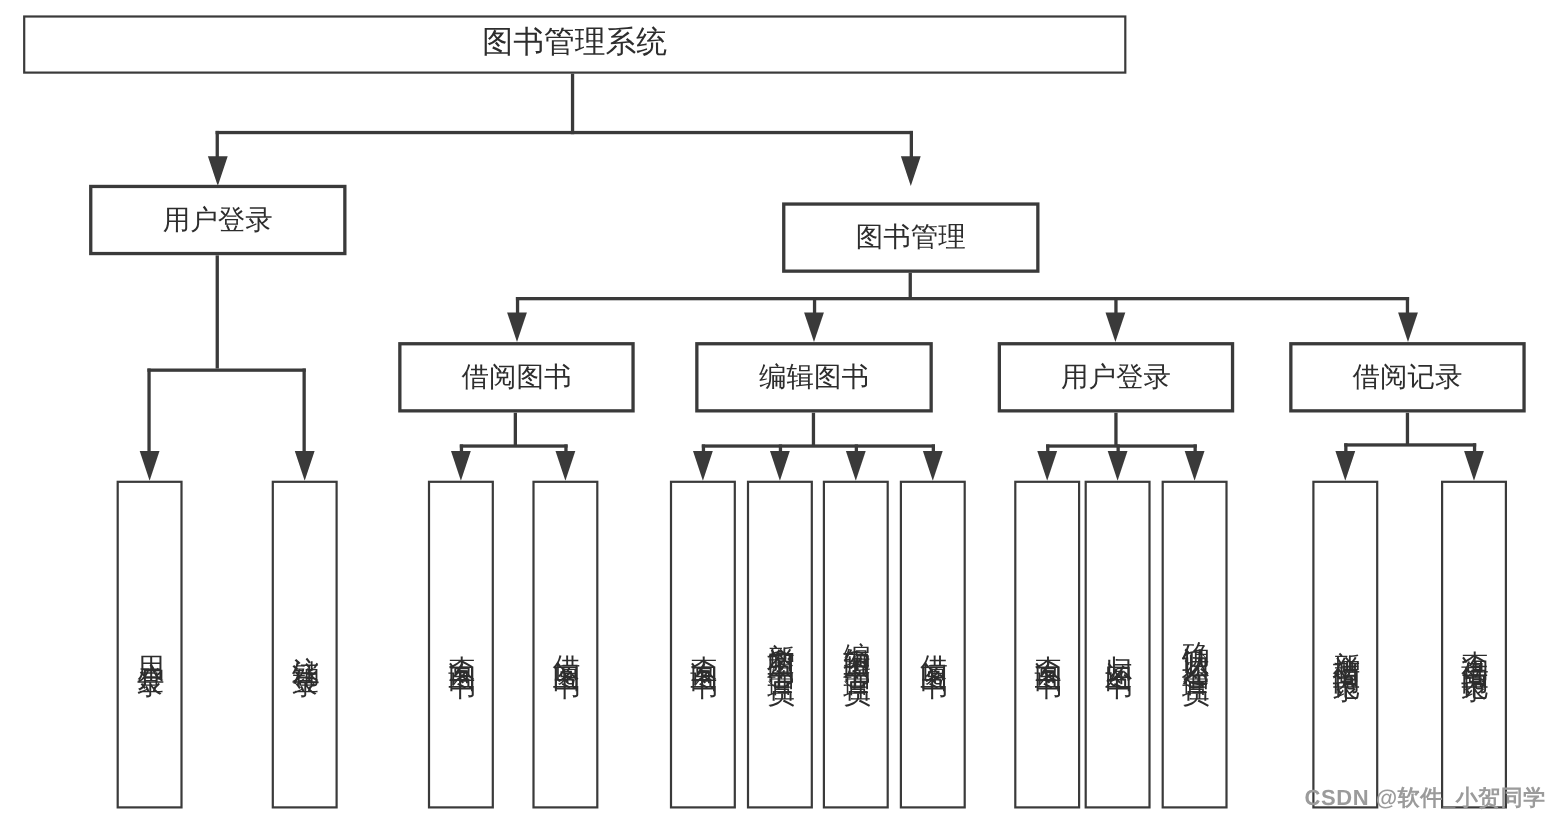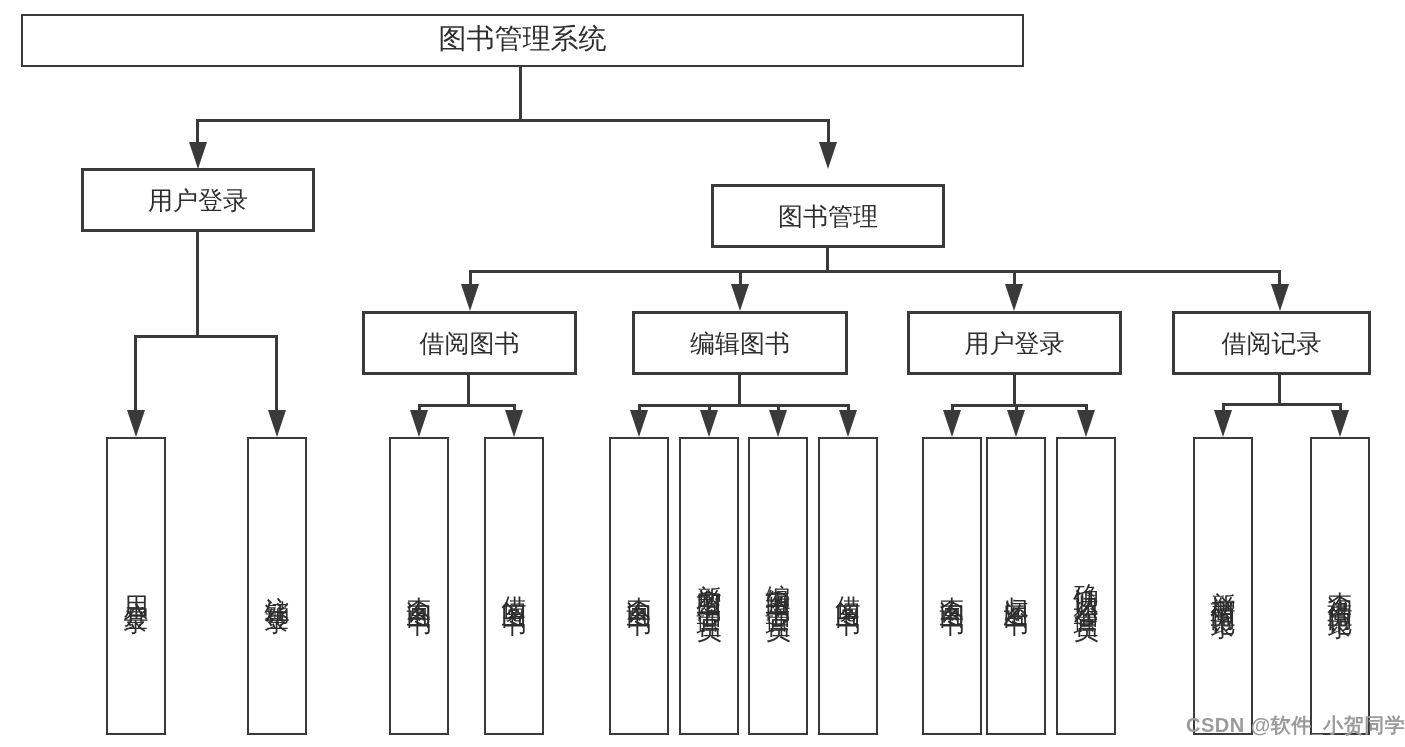--- a/index.html
+++ b/index.html
@@ -82,21 +82,21 @@
 
   <div class="node" style="left:362px;top:311px;width:215px;height:64px;">
     <span>借阅图书</span>
   </div>
   <div class="node" style="left:632px;top:311px;width:216px;height:64px;">
     <span>编辑图书</span>
   </div>
   <div class="node" style="left:907px;top:311px;width:215px;height:64px;">
     <span>用户登录</span>
   </div>
-  <div class="node" style="left:1172px;top:311px;width:199px;height:64px;">
+  <div class="node" style="left:1172px;top:311px;width:215px;height:64px;">
     <span>借阅记录</span>
   </div>
 
   <div class="ln" style="left:467px;top:375px;width:3px;height:31px;"></div>
   <div class="ln" style="left:418px;top:404px;width:98px;height:3px;"></div>
   <div class="ln" style="left:418px;top:404px;width:3px;height:8px;"></div>
   <div class="arrow" style="left:410px;top:410px;"></div>
   <div class="ln" style="left:513px;top:404px;width:3px;height:8px;"></div>
   <div class="arrow" style="left:505px;top:410px;"></div>
 

